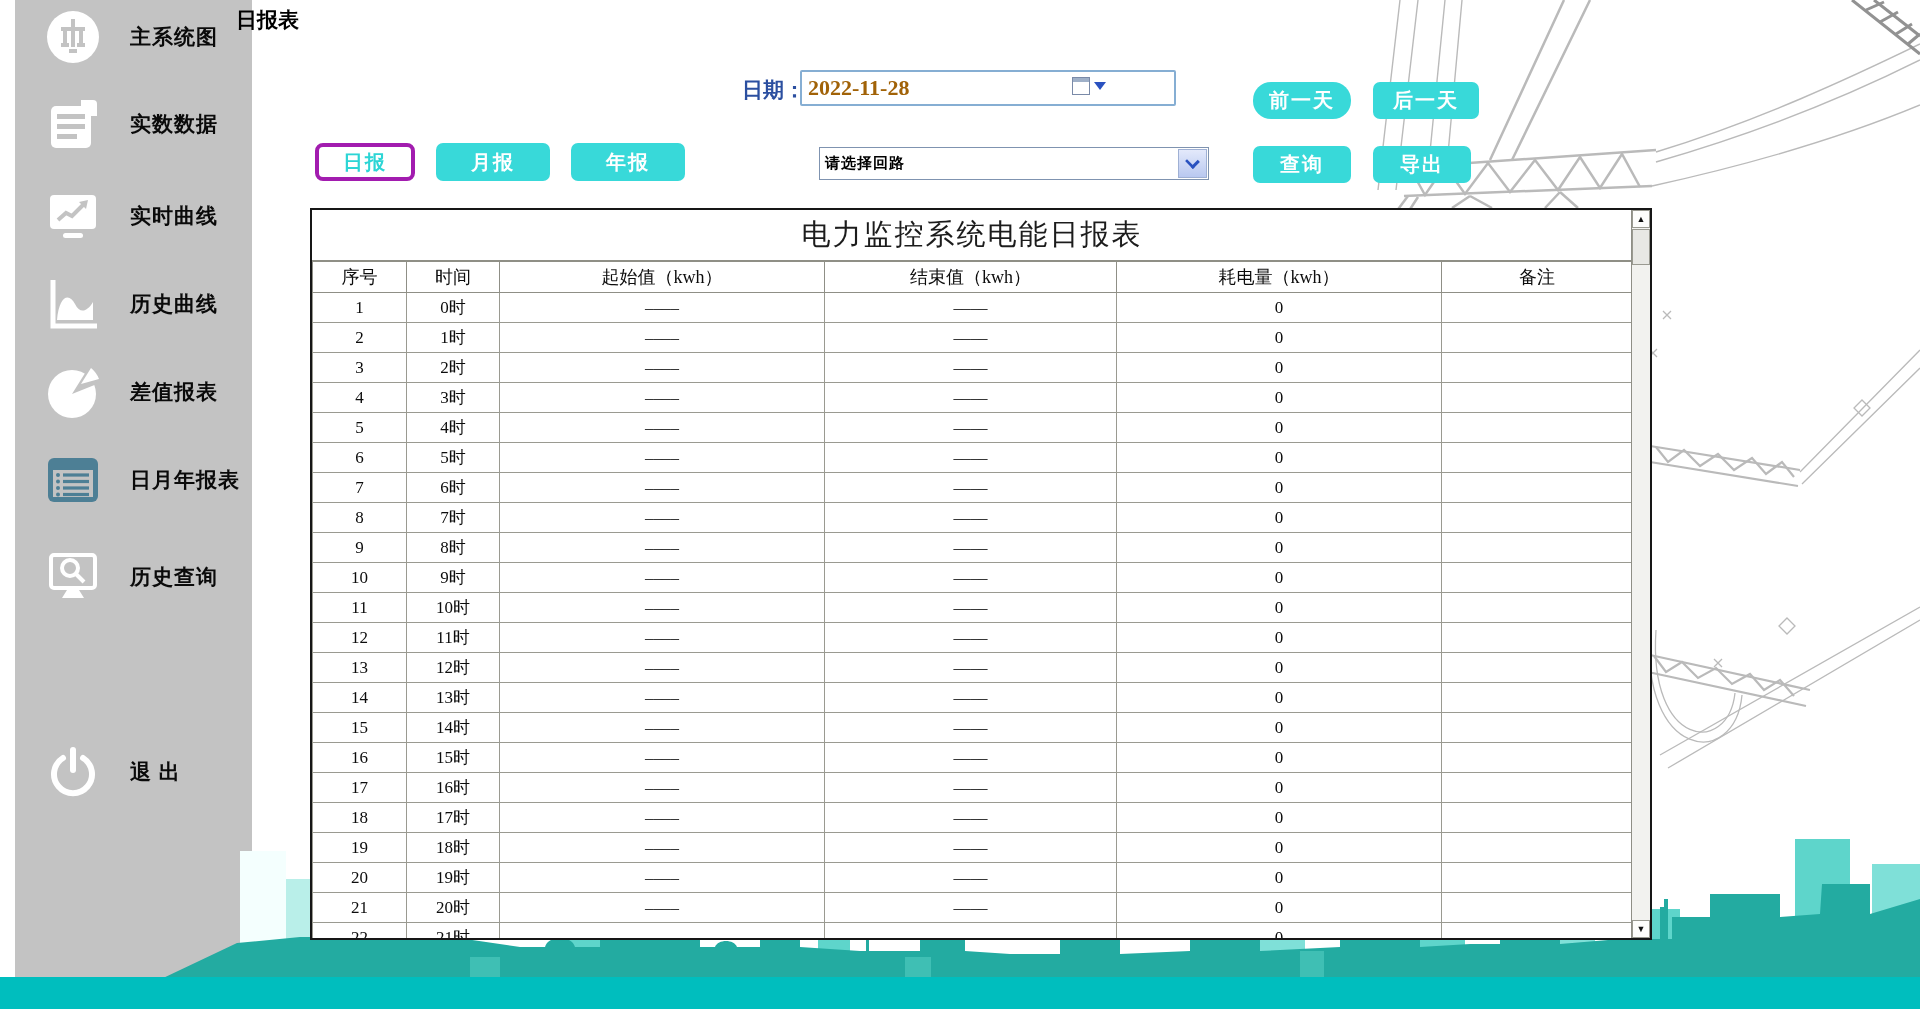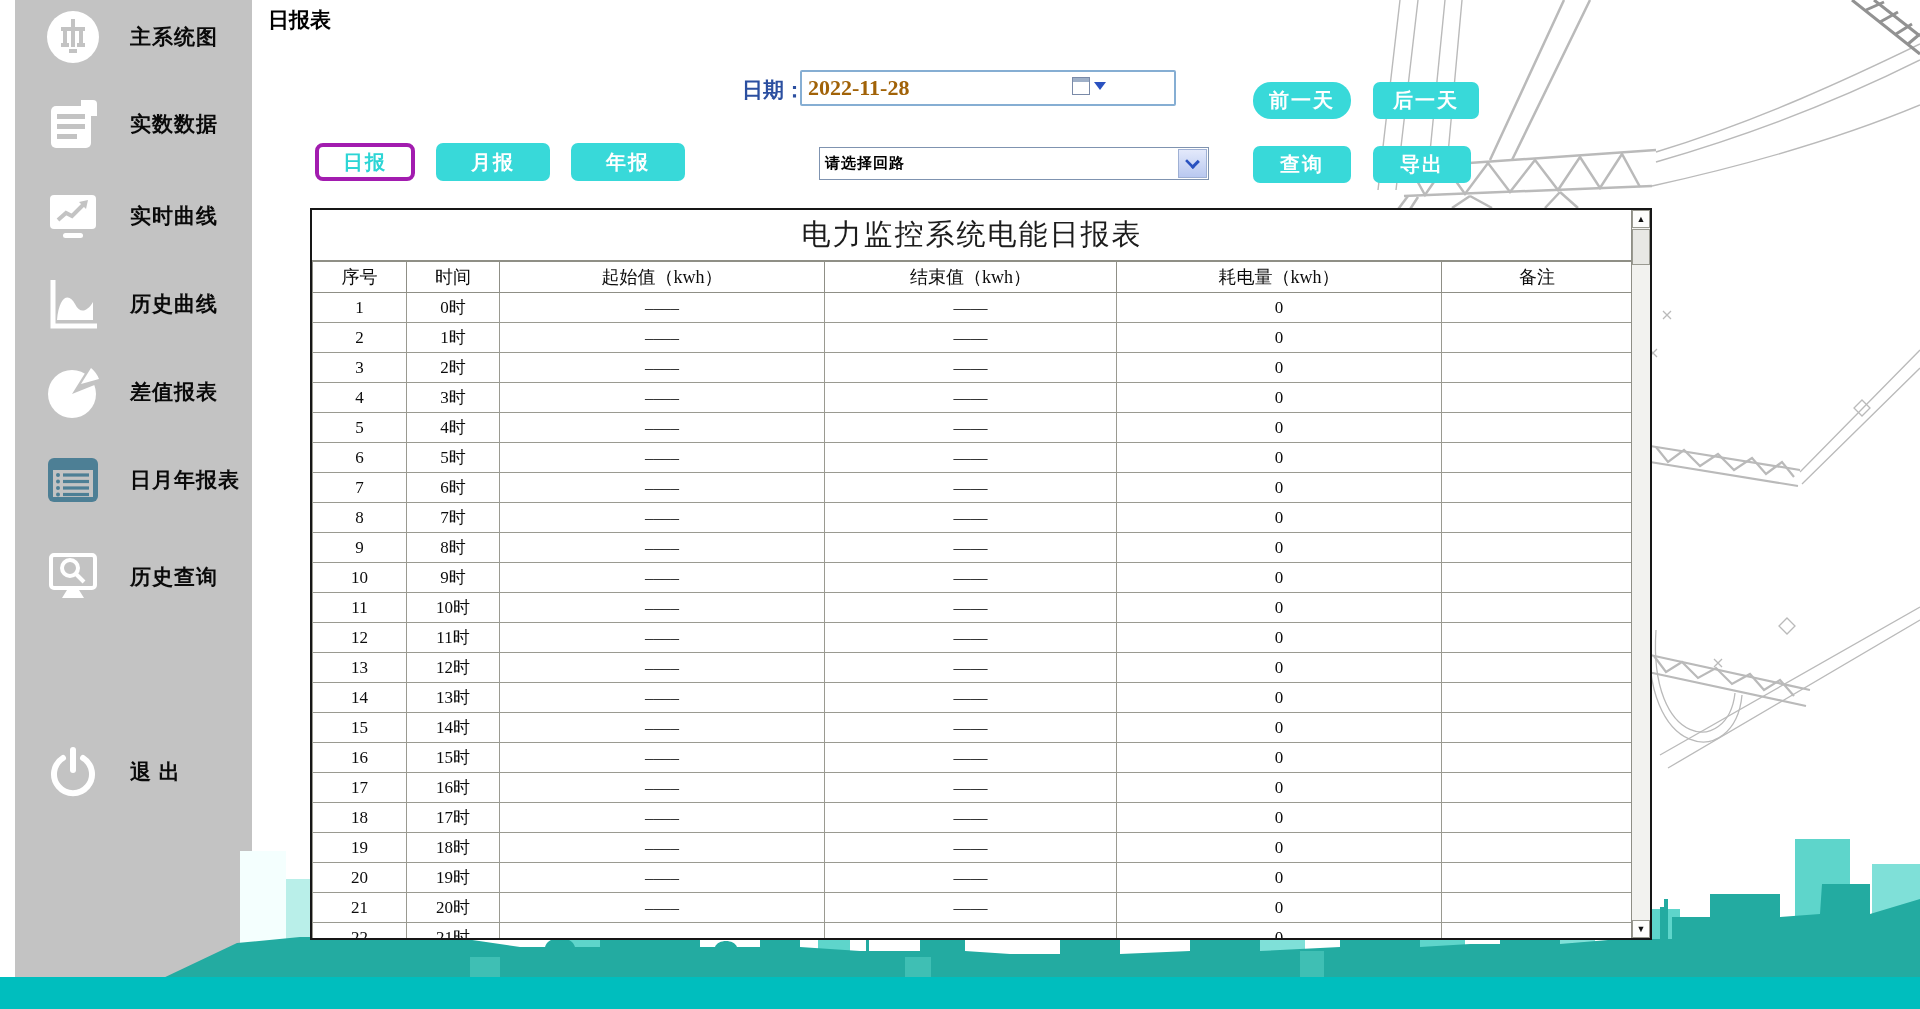--- a/index.html
+++ b/index.html
@@ -10,21 +10,21 @@
   #towers{position:absolute;left:0;top:0;z-index:1;pointer-events:none;}
   #skyline{position:absolute;left:0;bottom:0;z-index:3;pointer-events:none;}
   
   #sidebar{position:absolute;left:15px;top:0;width:237px;height:1009px;background:#c3c3c3;z-index:2;}
   .side-item{position:absolute;left:0;width:237px;height:72px;display:flex;align-items:center;cursor:pointer;}
   .side-item .ic{position:absolute;left:30px;width:56px;height:56px;}
   .side-item .lbl{position:absolute;left:115px;font-weight:bold;font-size:21px;color:#0a0a0a;letter-spacing:1px;white-space:nowrap;}
   
   #content{position:absolute;left:0;top:0;width:1920px;height:1009px;z-index:4;pointer-events:none;}
   #content *{pointer-events:auto;}
-  #page-title{position:absolute;left:268px;top:6px;font-size:21px;font-weight:bold;color:#000;}
+  #page-title{position:absolute;left:236px;top:6px;font-size:21px;font-weight:bold;color:#000;}
   #date-label{position:absolute;left:742px;top:76px;font-size:21px;font-weight:bold;color:#2b4fa0;}
   #date-input{position:absolute;left:800px;top:70px;width:376px;height:30px;box-sizing:border-box;
       border:2px solid #86aed3;border-radius:2px;background:#fff;
       font-family:"Liberation Serif",serif;font-weight:bold;font-size:22px;color:#a16207;padding:16px 6px;}
   #date-icons{position:absolute;left:1072px;top:77px;width:50px;height:18px;display:flex;align-items:center;gap:4px;cursor:pointer;}
   #cal-ico{width:16px;height:16px;border:1px solid #7a8aa8;background:
       linear-gradient(#9fb0c8 0 4px,#fff 4px),
       repeating-linear-gradient(90deg,#b7c2d4 0 2px,transparent 2px 5px);}
   #cal-arrow{width:0;height:0;border-left:6px solid transparent;border-right:6px solid transparent;border-top:8px solid #2a52c0;}
   .btn{position:absolute;display:flex;align-items:center;justify-content:center;

